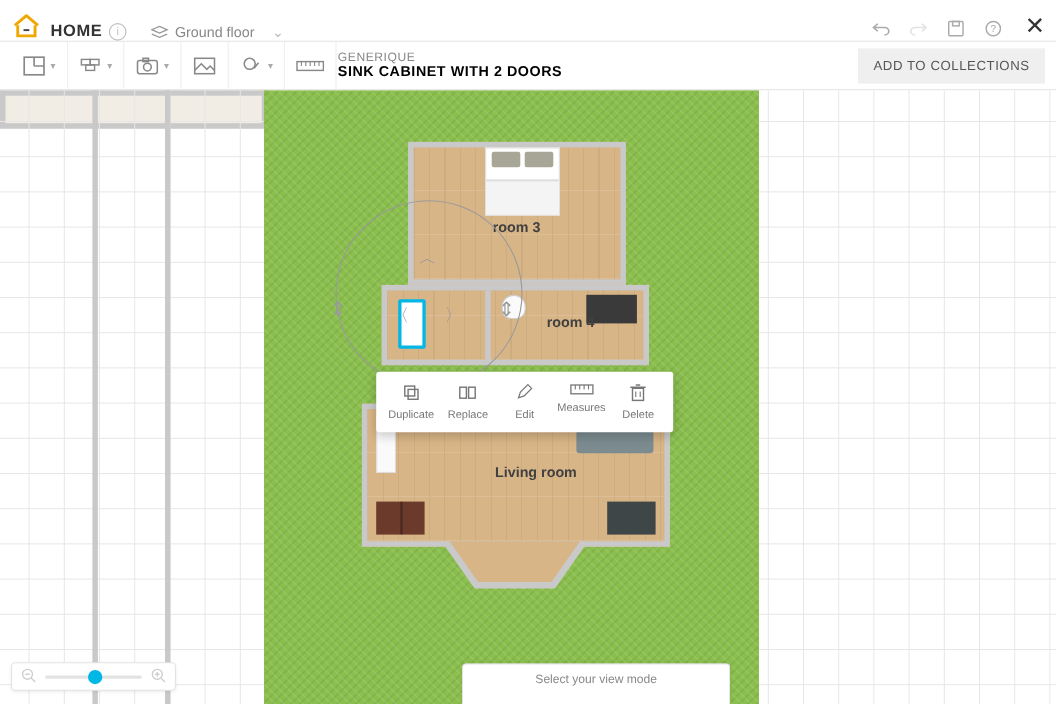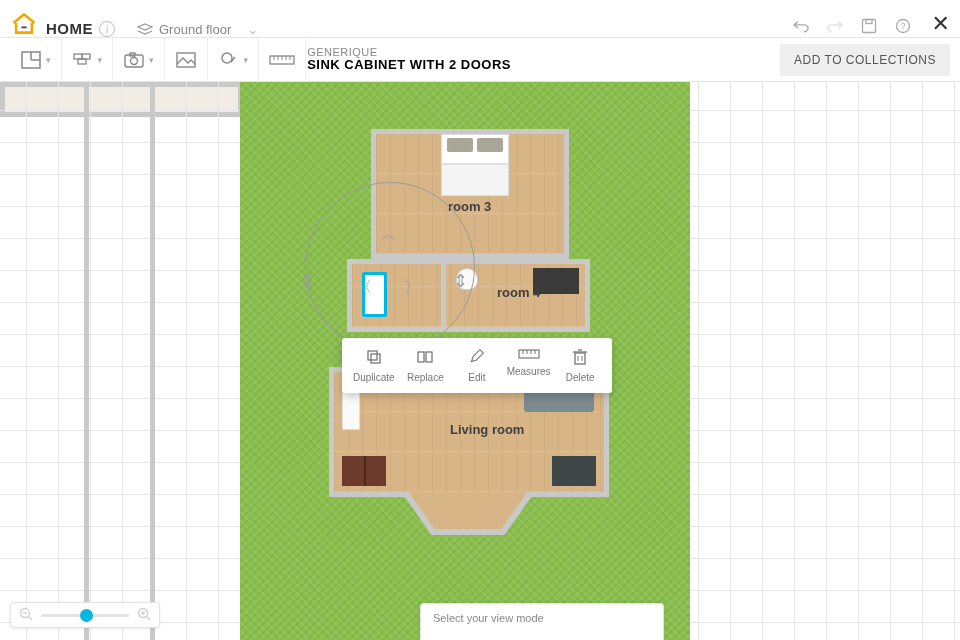--- a/index.html
+++ b/index.html
@@ -106,21 +106,21 @@
   .popup .item { flex:1; display:flex; flex-direction:column; align-items:center; font-size:10px; color:#777; cursor:pointer;}
   .popup .item svg { margin-bottom:6px; }
 
   
   .zoom { position:absolute; left:10px; bottom:12px; width:150px; height:26px; background:#fff; border:1px solid #e3e3e3; border-radius:4px; display:flex; align-items:center; padding:0 8px; box-shadow:0 1px 3px rgba(0,0,0,0.08);}
   .zoom .track { flex:1; height:3px; background:#e3e3e3; border-radius:2px; margin:0 8px; position:relative;}
   .zoom .thumb { position:absolute; left:44%; top:-5px; width:13px; height:13px; background:#00b7e5; border-radius:50%;}
   .zoom .mag { color:#cfcfcf; }
 
   
-  .viewmode { position:absolute; left:420px; bottom:0; width:244px; background:#fff; border:1px solid #e3e3e3; border-bottom:none; border-radius:4px 4px 0 0; padding:8px 12px 10px; box-shadow:0 -1px 4px rgba(0,0,0,0.06); display:flex; flex-direction:row; align-items:center;}
+  .viewmode { position:absolute; left:420px; bottom:0; width:244px; background:#fff; border:1px solid #e3e3e3; border-bottom:none; border-radius:4px 4px 0 0; padding:8px 12px 10px; box-shadow:0 -1px 4px rgba(0,0,0,0.06); display:flex; flex-direction:column; align-items:center;}
   .viewmode .label { font-size:11px; color:#888; margin-bottom:6px;}
   .viewmode .opts { display:flex; gap:18px; align-items:center;}
   .circle-btn { width:30px; height:30px; border-radius:50%; display:flex; align-items:center; justify-content:center; font-size:12px; font-weight:700; cursor:pointer;}
   .circle-btn.active { background:#00b7e5; color:#fff;}
   .circle-btn.inactive { color:#bbb; }
   .walk { color:#e2b96b; }
 </style>
 </head>
 <body>
 

